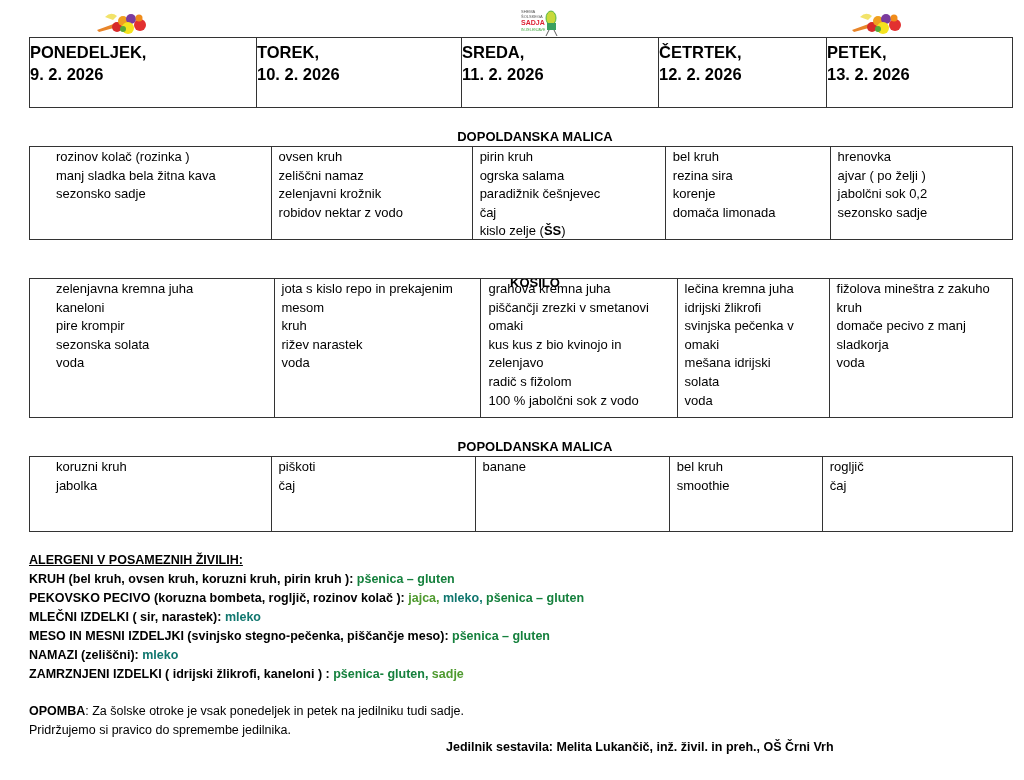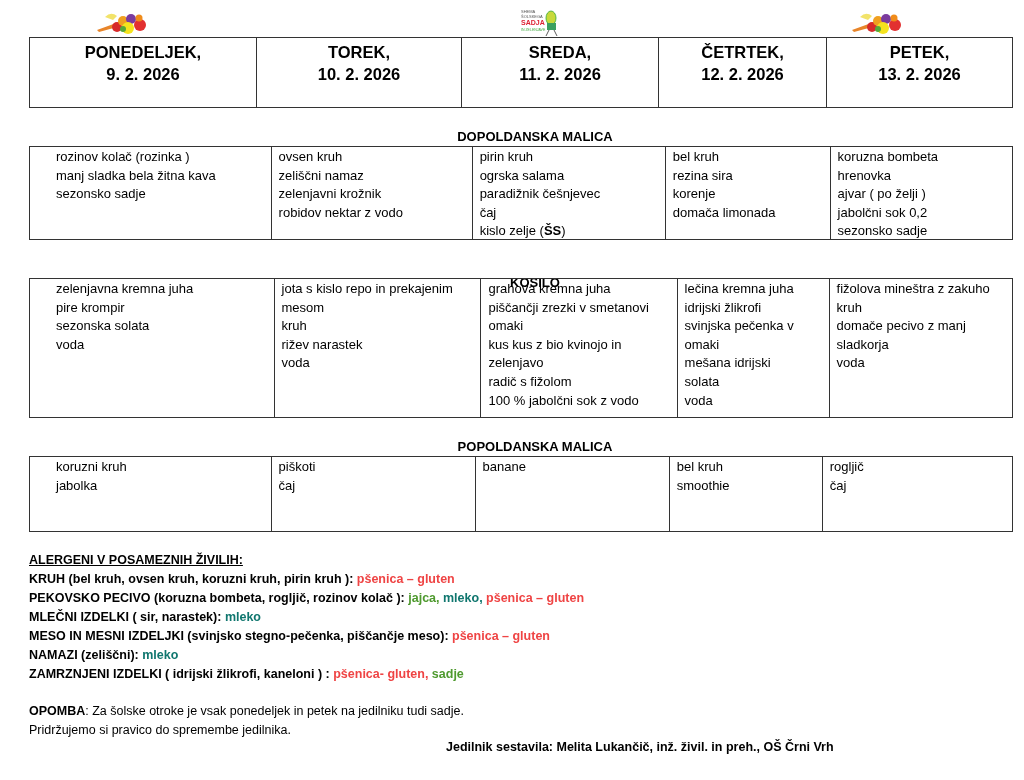--- a/index.html
+++ b/index.html
@@ -2,34 +2,34 @@
 <html><head>
 <meta charset="utf-8">
 <style>
   html, body { margin:0; padding:0; background:#ffffff; }
   body { width:1024px; height:780px; position:relative; overflow:hidden;
          font-family:"Liberation Sans", "DejaVu Sans", sans-serif; color:#000; }
   .logo-fruit { position:absolute; width:56px; height:26px; }
   .logo-center { position:absolute; width:40px; height:32px; }
   .hdr-table { position:absolute; left:29px; top:37px; width:984px; height:71px;
                border:1px solid #333; box-sizing:border-box; display:flex; }
-  .hdr-cell { box-sizing:border-box; border-right:1px solid #333; text-align:center;
+  .hdr-cell { box-sizing:border-box; border-right:1px solid #333; text-align:left;
               font-weight:bold; font-size:16.5px; line-height:22px; padding-top:3px; }
   .hdr-cell:last-child { border-right:none; }
   .section-title { position:absolute; left:0; width:1024px; text-align:center;
                    font-weight:bold; font-size:13px; line-height:16px;margin-left:23px; }
   .menu-table { position:absolute; left:29px; width:984px; border:1px solid #333;
                 box-sizing:border-box; display:flex;padding-left:19px; }
   .menu-cell { box-sizing:border-box; border-right:1px solid #333; padding:1px 0 0 7px;
                font-size:13px; line-height:18.6px; }
   .menu-cell:last-child { border-right:none; }
   .menu-item { white-space:nowrap; }
   .allergens { position:absolute; left:29px; top:551px; font-size:12.5px; line-height:19px; font-weight:bold; }
   .allergens .title { text-decoration:underline; }
-  .red { color:#ef4444; }
+  .red { color:#15803d; }
   .blue { color:#0f766e; }
   .green { color:#4f9a2f; }
   .note { position:absolute; left:29px; top:702px; font-size:12.5px; line-height:19px; }
   .signature { position:absolute; left:446px; top:738px; font-size:12.5px; line-height:19px; font-weight:bold; }
 </style>
 </head>
 <body>
 
 <svg class="logo-fruit" style="left:95px; top:8px;" viewBox="0 0 56 26">
   <path d="M2 22 L24 14 L26 18 L4 24 Z" fill="#e8852a"></path>
@@ -107,32 +107,32 @@
     <div class="menu-item">čaj</div>
     <div class="menu-item"><span>kislo zelje  (</span><b>ŠS</b><span>)</span></div>
   </div>
   <div class="menu-cell" style="width:168px">
       <div class="menu-item">bel kruh</div>
       <div class="menu-item">rezina sira</div>
       <div class="menu-item">korenje</div>
       <div class="menu-item">domača limonada</div>
     </div>
   <div class="menu-cell" style="width:185px">
-      <div class="menu-item">koruzna bombeta</div>
       <div class="menu-item">hrenovka</div>
       <div class="menu-item">ajvar ( po želji )</div>
       <div class="menu-item">jabolčni sok 0,2</div>
       <div class="menu-item">sezonsko sadje</div>
     </div>
 </div>
 
 <div class="section-title" style="top:275px">KOSILO</div>
 <div class="menu-table" style="top:278px; height:140px;">
   <div class="menu-cell" style="width:230px">
       <div class="menu-item">zelenjavna kremna juha</div>
+      <div class="menu-item">kaneloni</div>
       <div class="menu-item">pire krompir</div>
       <div class="menu-item">sezonska solata</div>
       <div class="menu-item">voda</div>
     </div>
   <div class="menu-cell" style="width:211px">
       <div class="menu-item">jota s kislo repo in prekajenim</div>
       <div class="menu-item">mesom</div>
       <div class="menu-item">kruh</div>
       <div class="menu-item">rižev narastek</div>
       <div class="menu-item">voda</div>

